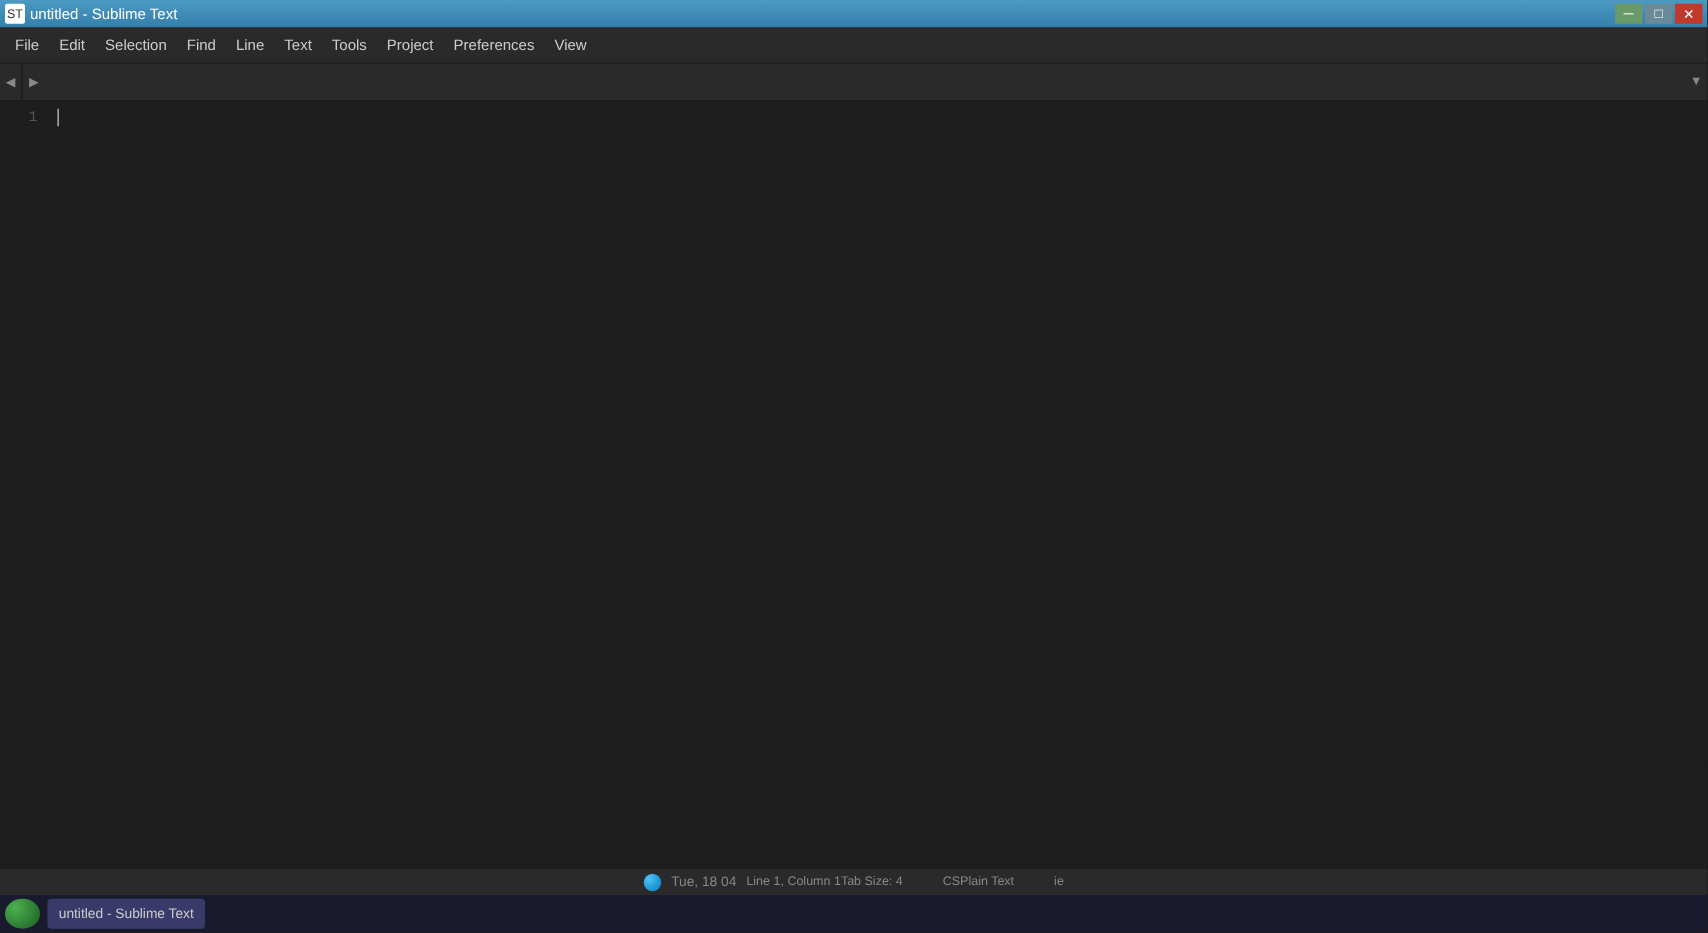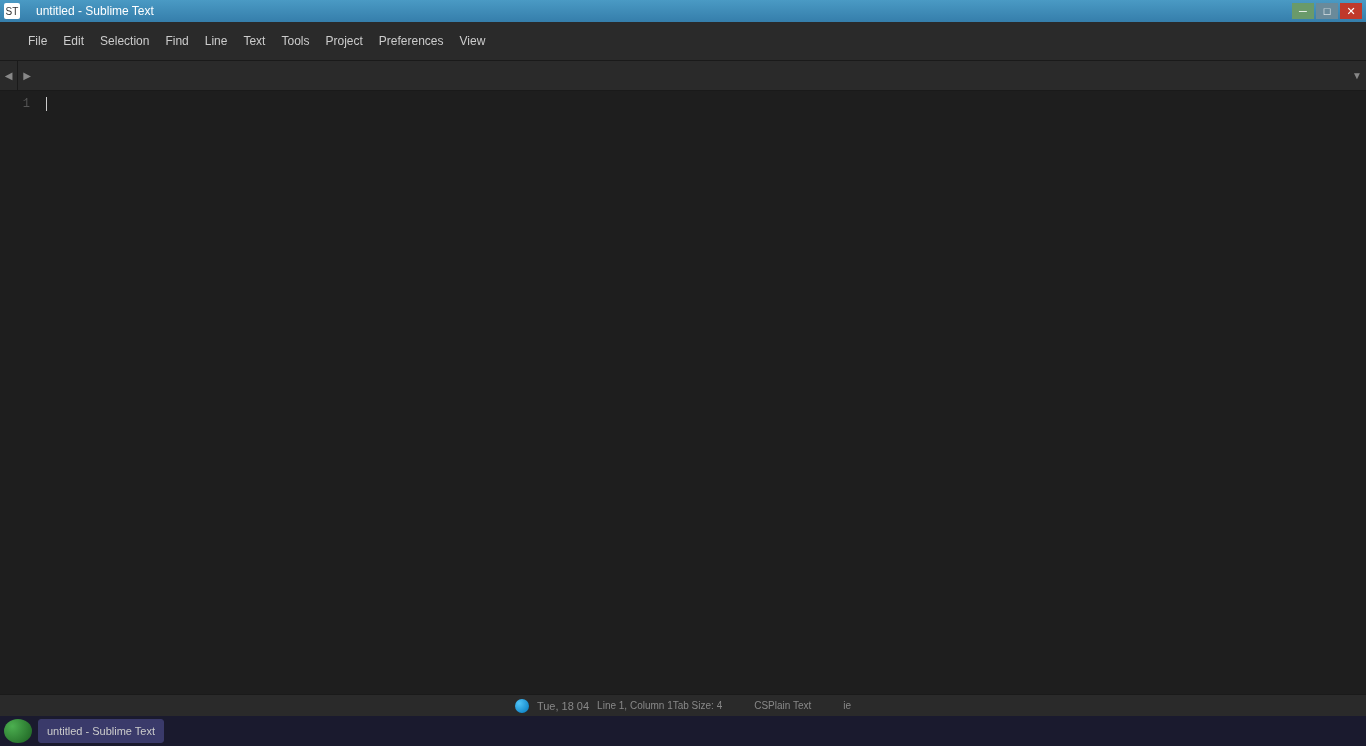--- a/index.html
+++ b/index.html
@@ -27,21 +27,21 @@
       display: flex;
       align-items: center;
       justify-content: space-between;
       padding: 0 4px;
       flex-shrink: 0;
     }
 
     #title-left {
       display: flex;
       align-items: center;
-      gap: 16px;
+      gap: 4px;
     }
 
     #app-icon {
       width: 16px;
       height: 16px;
       background: #fff;
       border-radius: 2px;
       display: flex;
       align-items: center;
       justify-content: center;
@@ -80,25 +80,25 @@
     #minimize-btn {
       background: #6a9a6a;
     }
 
     #maximize-btn {
       background: #6a8a9a;
     }
 
     
     #menu-bar {
-      height: 39px;
+      height: 29px;
       background: #2a2a2a;
       display: flex;
       align-items: center;
-      padding: 0 20px;
+      padding: 0 4px;
       flex-shrink: 0;
       border-bottom: 1px solid #1a1a1a;
     }
 
     .menu-item {
       padding: 2px 8px;
       color: #ccc;
       font-size: 12px;
       cursor: pointer;
       border-radius: 2px;

